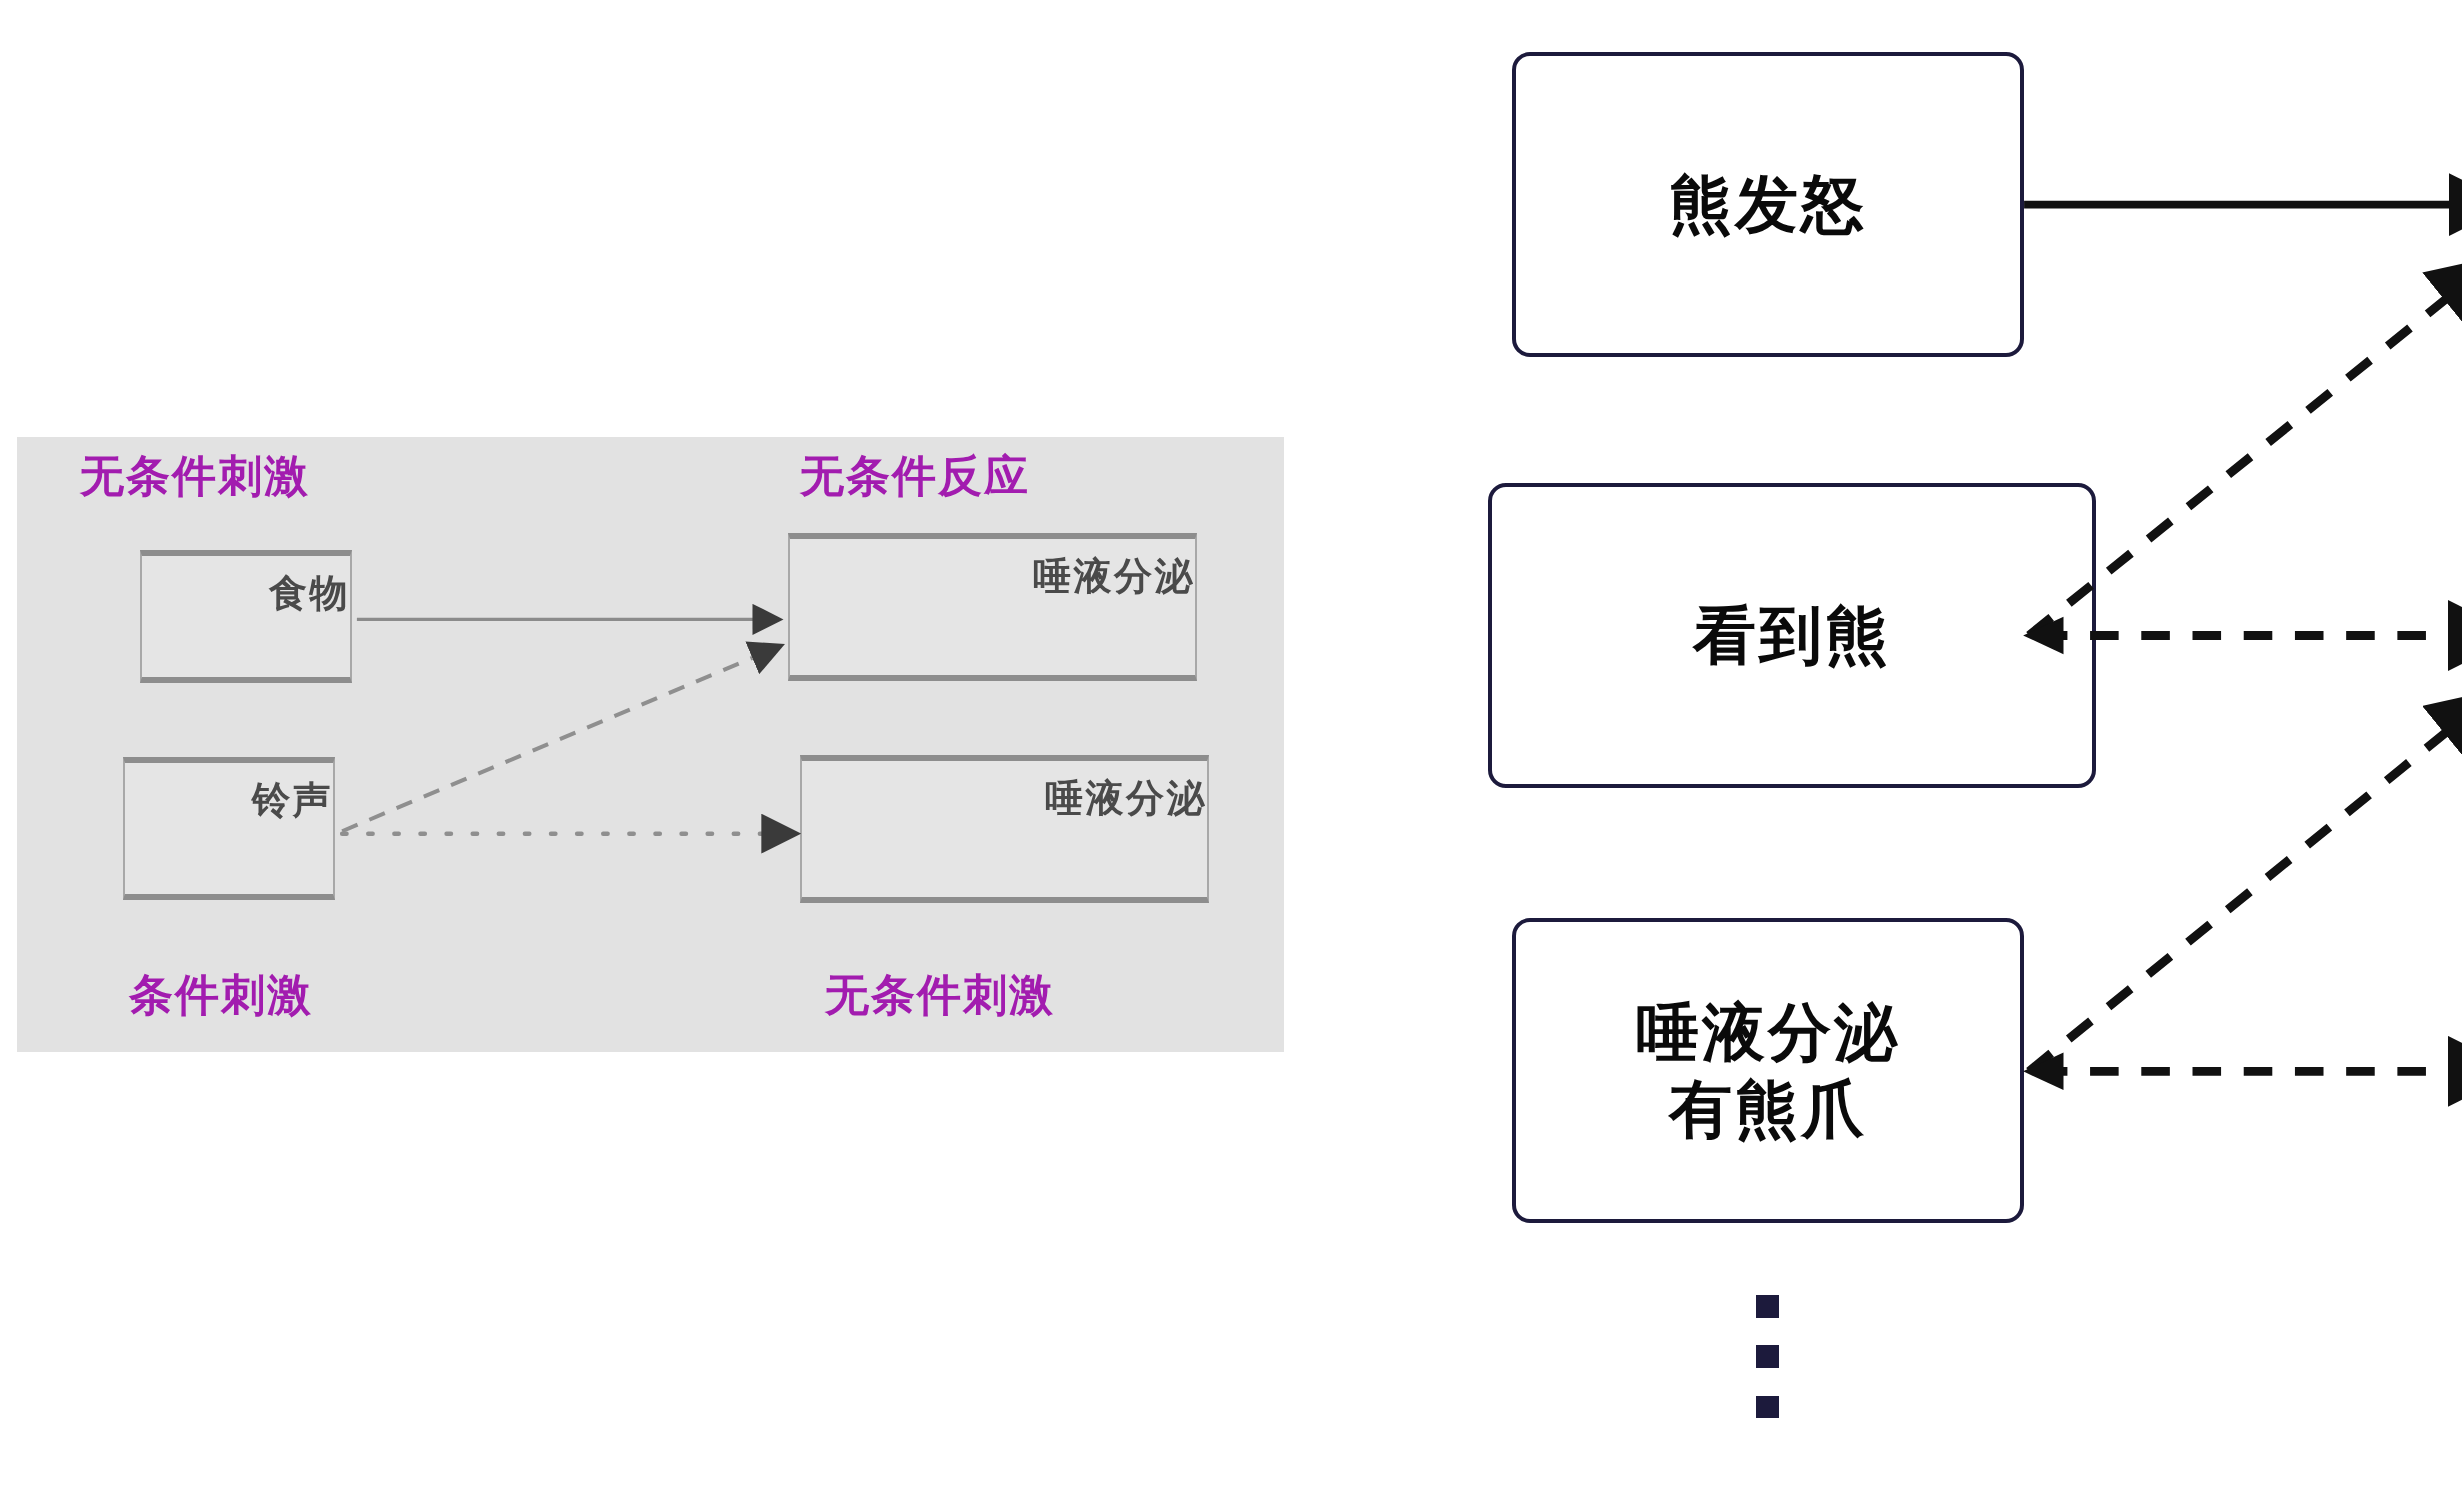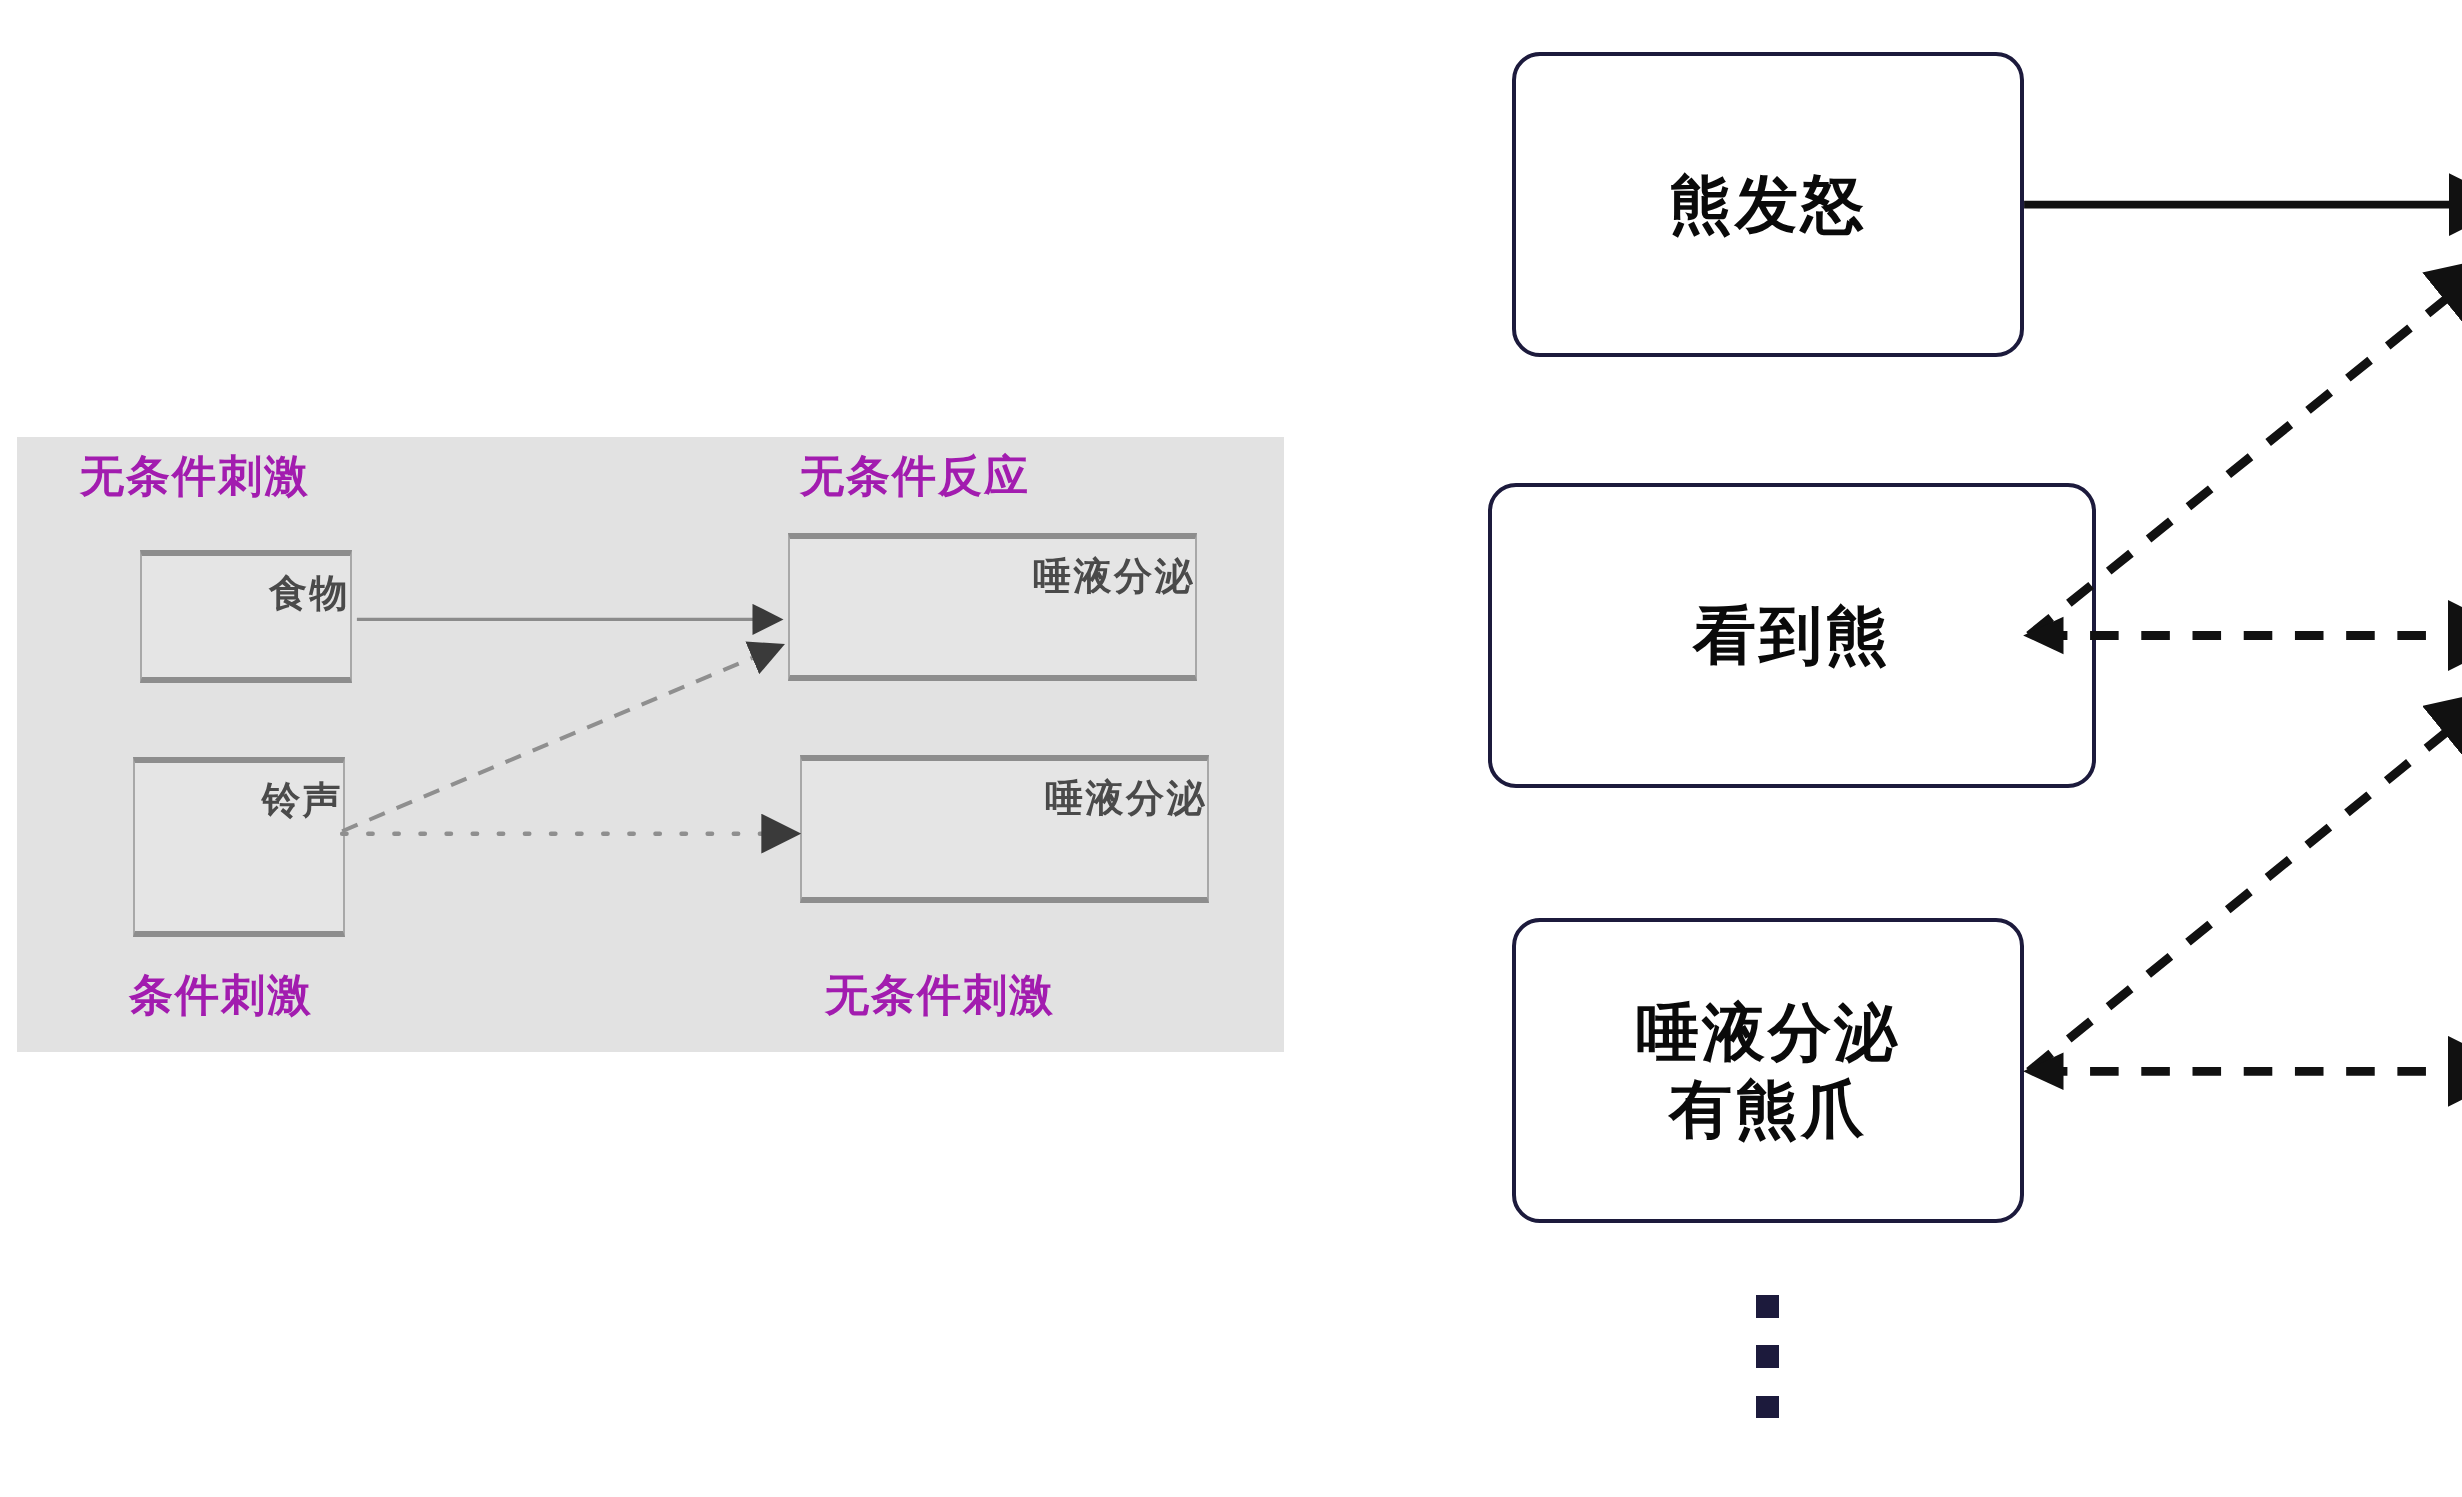--- a/index.html
+++ b/index.html
@@ -29,30 +29,30 @@
     border-top:6.9px solid #8d8d8d;
     border-bottom:6.9px solid #8d8d8d;
     box-sizing:border-box;
     display:flex;align-items:flex-start;justify-content:flex-end;
   }
   .cc-box span{
     color:#4a4a4a;font-size:38px;font-weight:700;letter-spacing:2.5px;
     margin-top:11.8px;white-space:nowrap;
   }
   #cc-box-food  {left:123px; top:113px; width:212px;height:133px;}
-  #cc-box-bell  {left:116px; top:320px; width:212px;height:180px;padding-left:20px;}
+  #cc-box-bell  {left:106px; top:320px; width:212px;height:143px;padding-left:20px;}
   #cc-box-sal1  {left:771px;top:96px; width:409px;height:148px;}
   #cc-box-sal2  {left:783px;top:318px; width:409px;height:148px;}
 
   #cc-svg{position:absolute;left:0;top:0;width:1267px;height:615px;}
 
   
   .rl-box{
     position:absolute;background:#ffffff;box-sizing:border-box;
-    border-radius:28px;
+    border-radius:18px;
     display:flex;align-items:center;justify-content:center;
     text-align:center;
   }
   .rl-box.navy{border:4.4px solid #1c1a3c;}
 
   .rl-box .cn{
     color:#0a0a0a;font-size:63px;font-weight:700;letter-spacing:3px;
     line-height:1.22;white-space:pre-line;
   }
 

